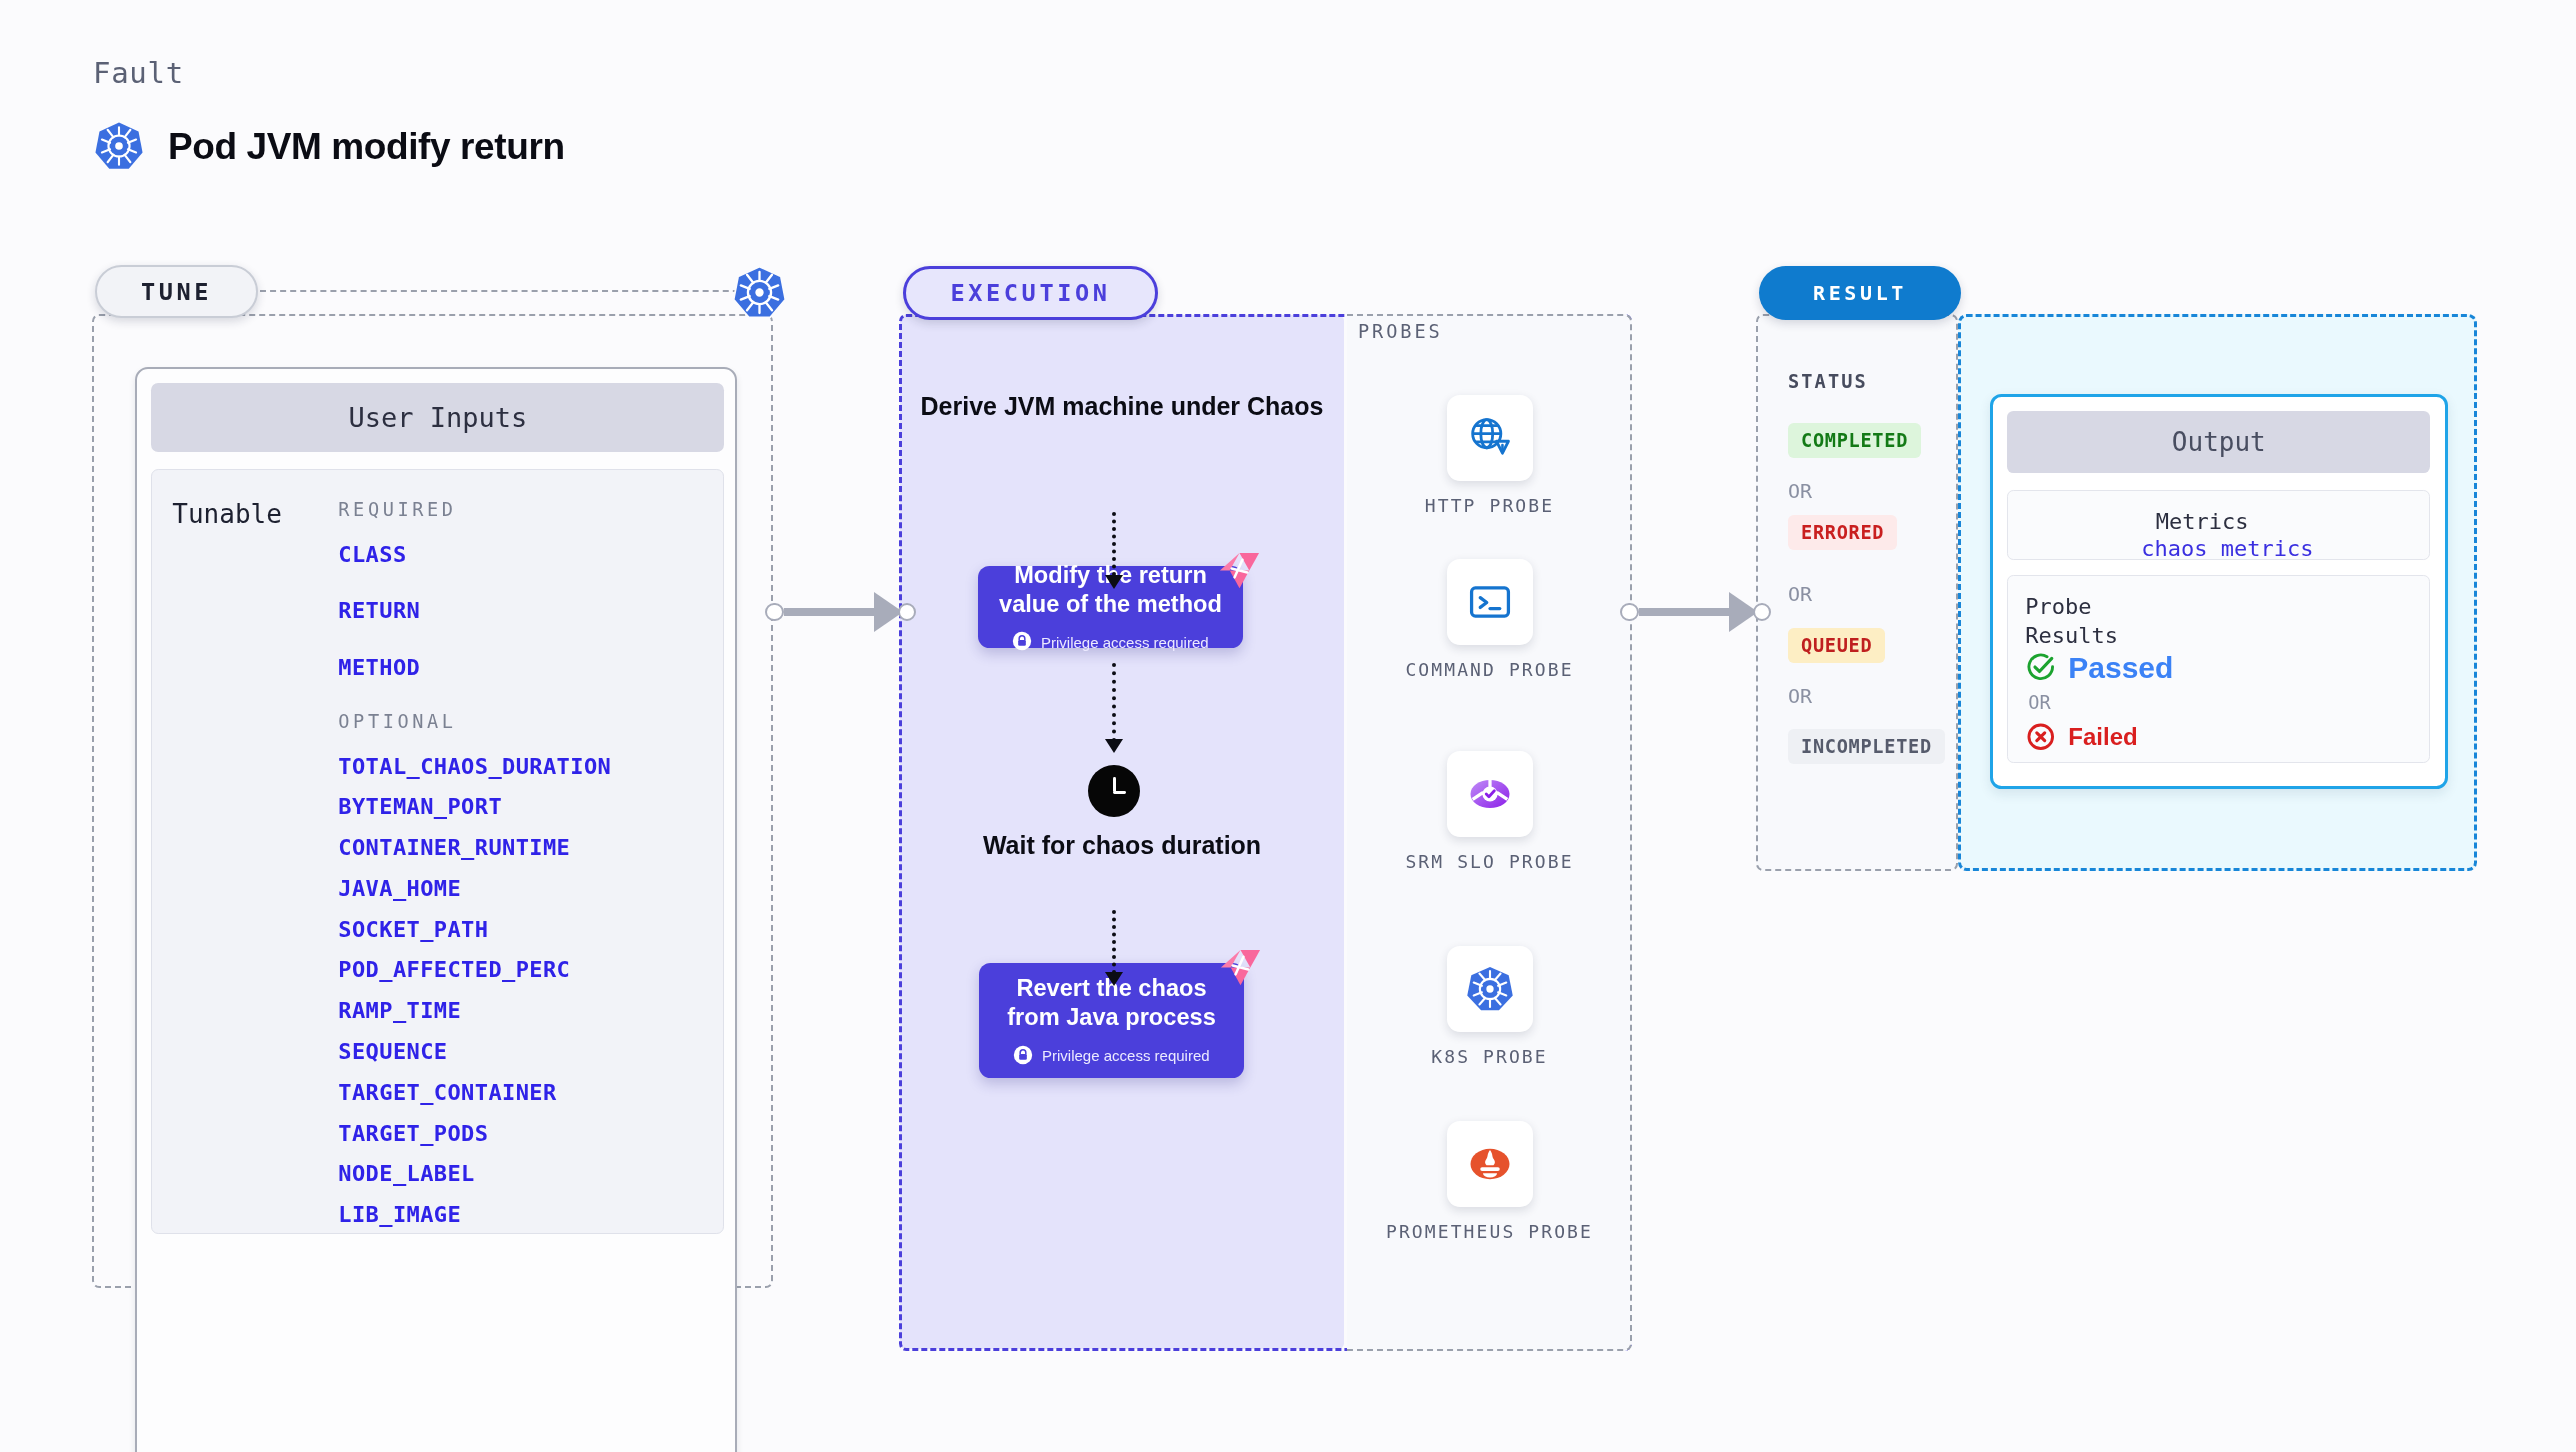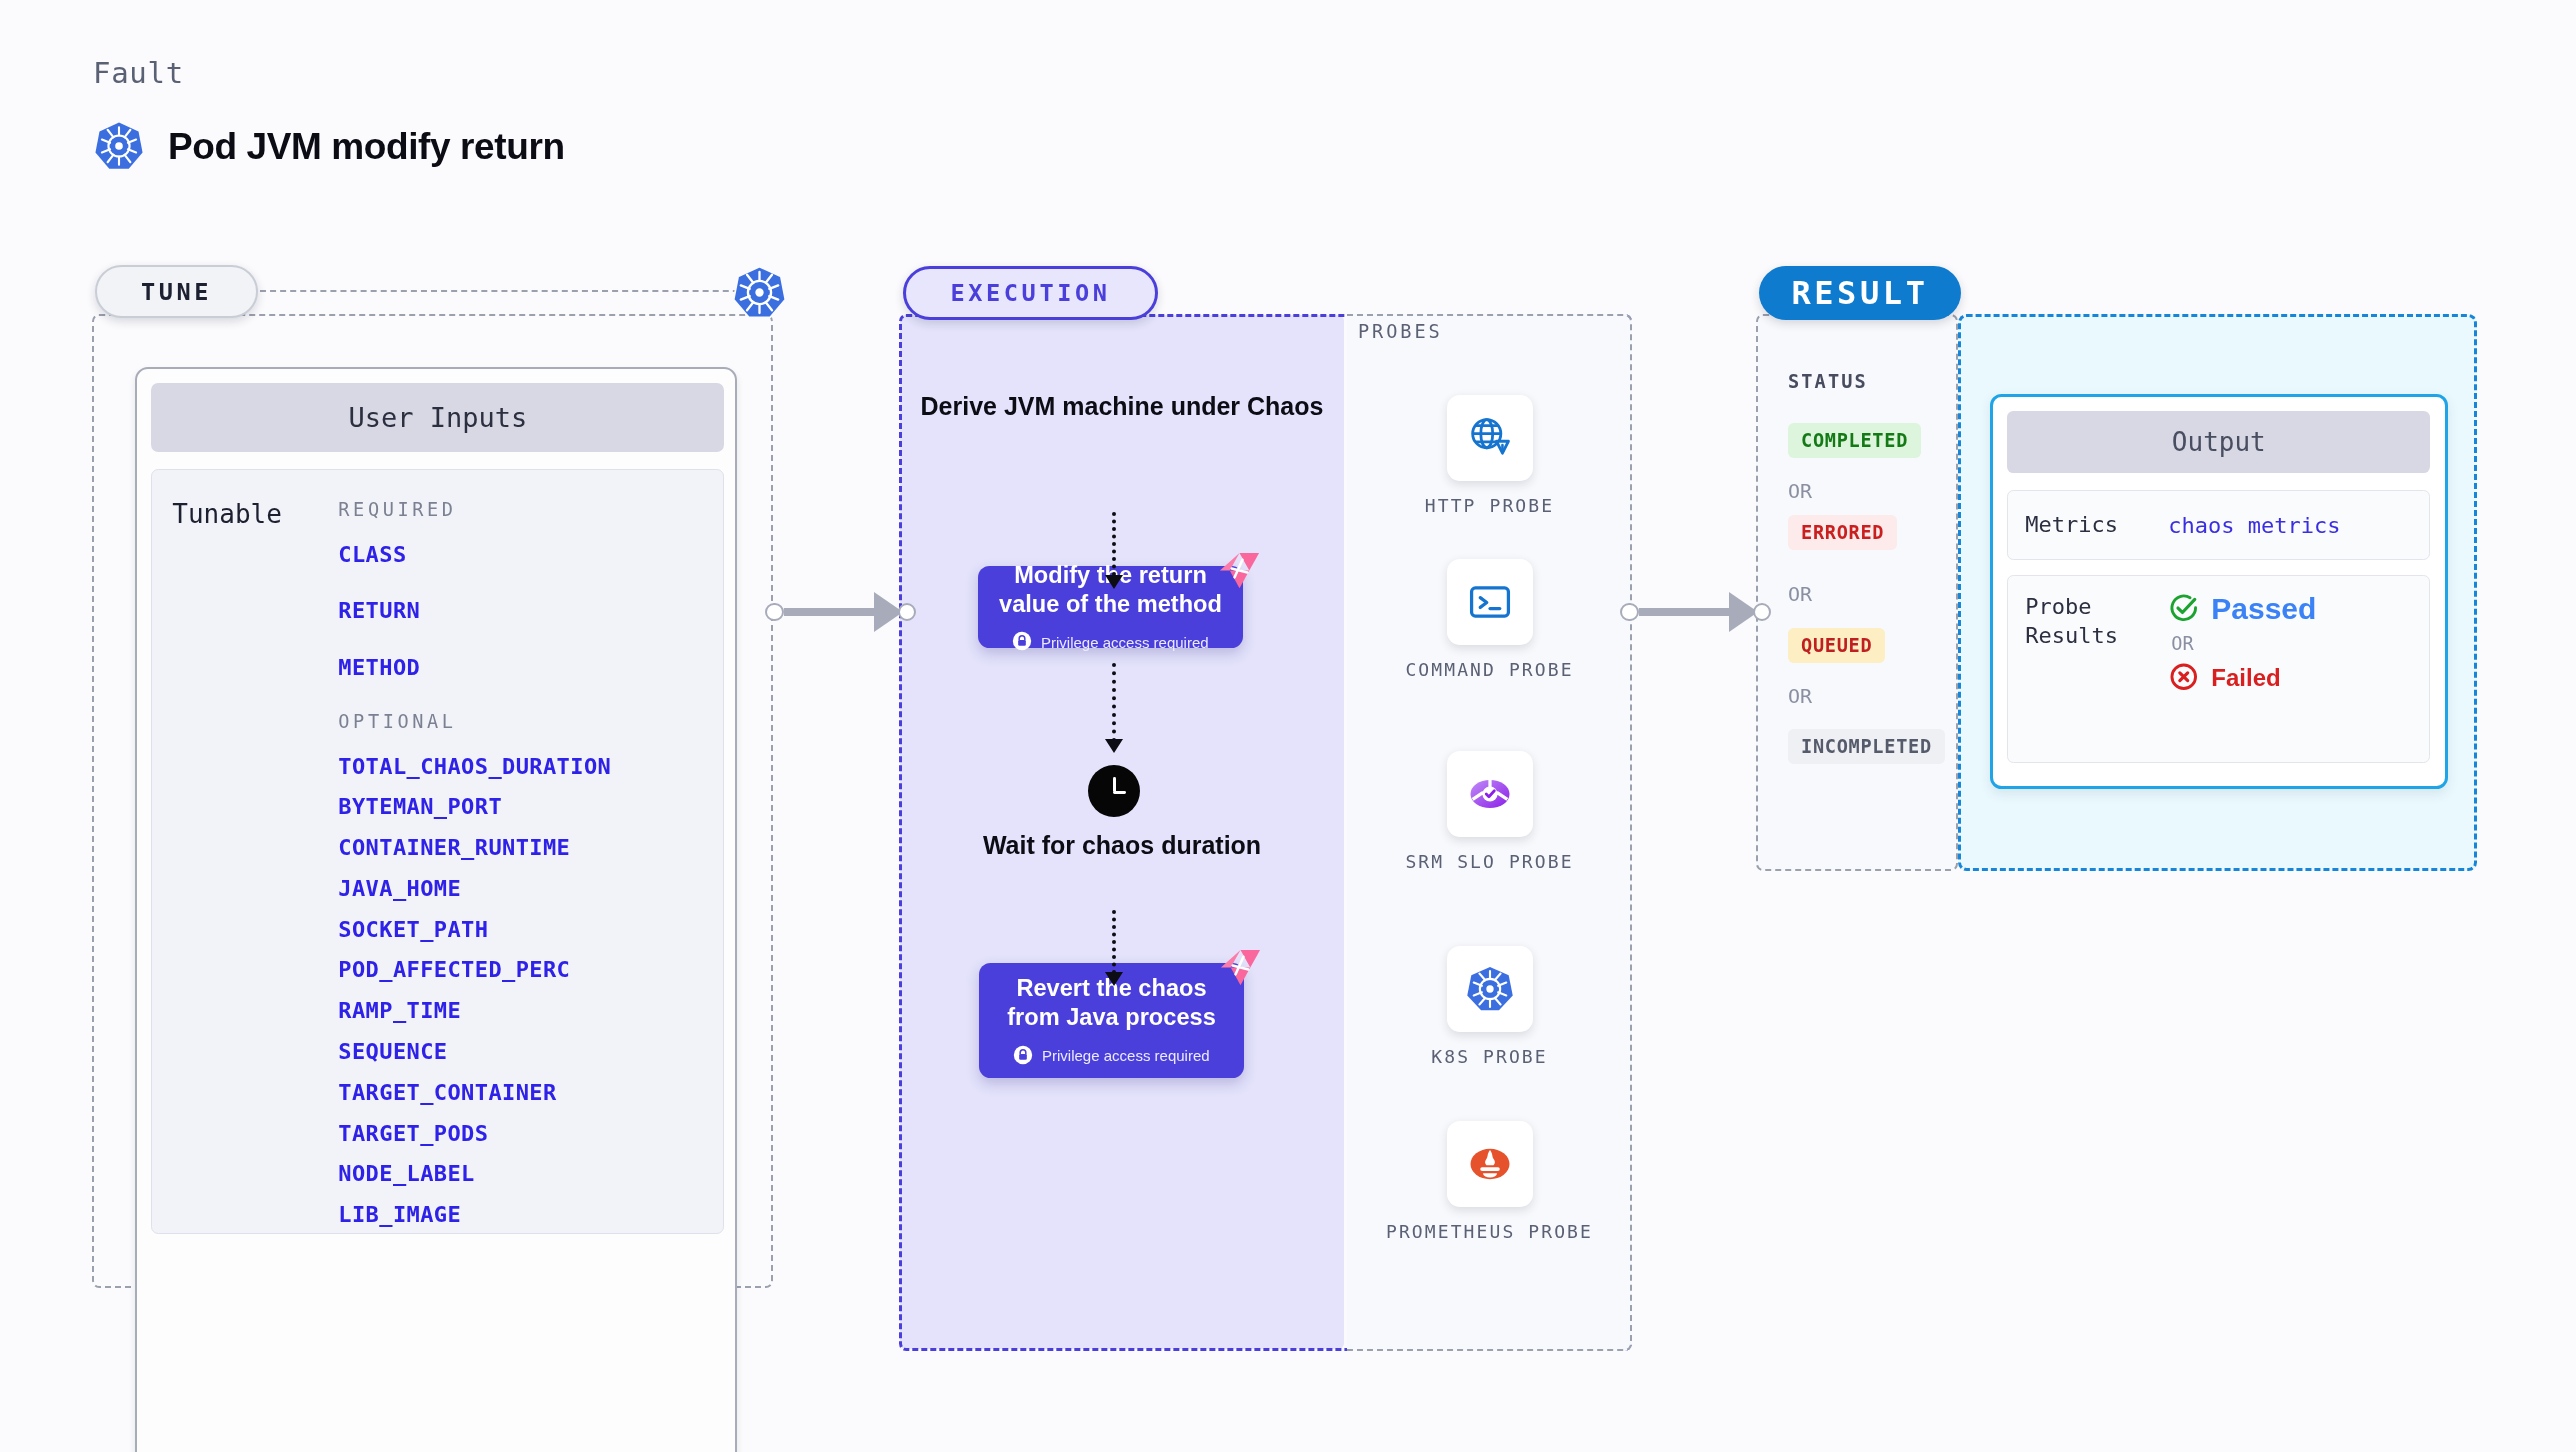--- a/index.html
+++ b/index.html
@@ -138,21 +138,21 @@
     font-size: 18px; letter-spacing: 2.1px; color: #5b6175; line-height: 1.35;
   }
 
   
   #result-status-area { left: 1756px; top: 314px; width: 202px; height: 557px;
                         border-width: 2.1px; border-color: #9aa0ac; background: #f8f9fc; }
   #result-out-area { left: 1958px; top: 314px; width: 519px; height: 557px;
                      border-width: 3.6px; border-color: #1886d8; background: #eaf9fe;
                      border-radius: 8.6px; }
   #result-pill { left: 1759px; top: 266px; width: 202px; height: 54px;
-                 background: #0f7bce; border: none; color: #fff; font-size: 32px; }
+                 background: #0f7bce; border: none; color: #fff; font-size: 20px; }
 
   .status-label { position: absolute; left: 1788px; top: 371px;
                   font-family: "DejaVu Sans Mono", monospace; font-weight: bold;
                   font-size: 18.6px; letter-spacing: 2.1px; color: #474c5e; }
   .badge { position: absolute; left: 1788px; border-radius: 5.7px; padding: 7.2px 13px;
            font-family: "DejaVu Sans Mono", monospace; font-weight: bold;
            font-size: 18.6px; letter-spacing: 0.7px; }
   .or-txt { position: absolute; left: 1788px; font-family: "DejaVu Sans Mono", monospace;
             font-size: 20px; color: #8a90a2; }
 
@@ -163,21 +163,21 @@
   }
   .out-head {
     position: absolute; left: 14.3px; top: 14.3px; width: 423px; height: 62px;
     background: #d7d8e4; border-radius: 6.4px; display: flex;
     align-items: center; justify-content: center;
     font-family: "DejaVu Sans Mono", monospace; font-size: 26px; color: #484d60;
   }
   .out-row {
     position: absolute; left: 14.3px; width: 423px;
     background: #fafbfd; border: 1.4px solid #e3e5ec; border-radius: 6.4px;
-    display: flex; align-items: flex-start; padding: 15.8px 0 15.8px 17px;
+    display: flex; align-items: flex-start; padding: 15.8px 0 15.8px 17px; flex-direction: column;
   }
   .out-key { width: 143px; font-family: "DejaVu Sans Mono", monospace;
              font-size: 22px; color: #2c2f40; line-height: 1.35; }
   .out-val { font-family: "DejaVu Sans Mono", monospace; font-size: 22px; color: #3a2fe0; }
   .res-line { display: flex; align-items: center; gap: 11.5px; }
   .res-line + .or-small { margin: 7.2px 0 7.2px 2.9px; }
   .or-small { font-family: "DejaVu Sans Mono", monospace; font-size: 18.6px; color: #8a90a2; }
   .res-pass { font-size: 30px; font-weight: bold; color: #3b82f6; }
   .res-fail { font-size: 24px; font-weight: bold; color: #d91f1f; }
 </style>

